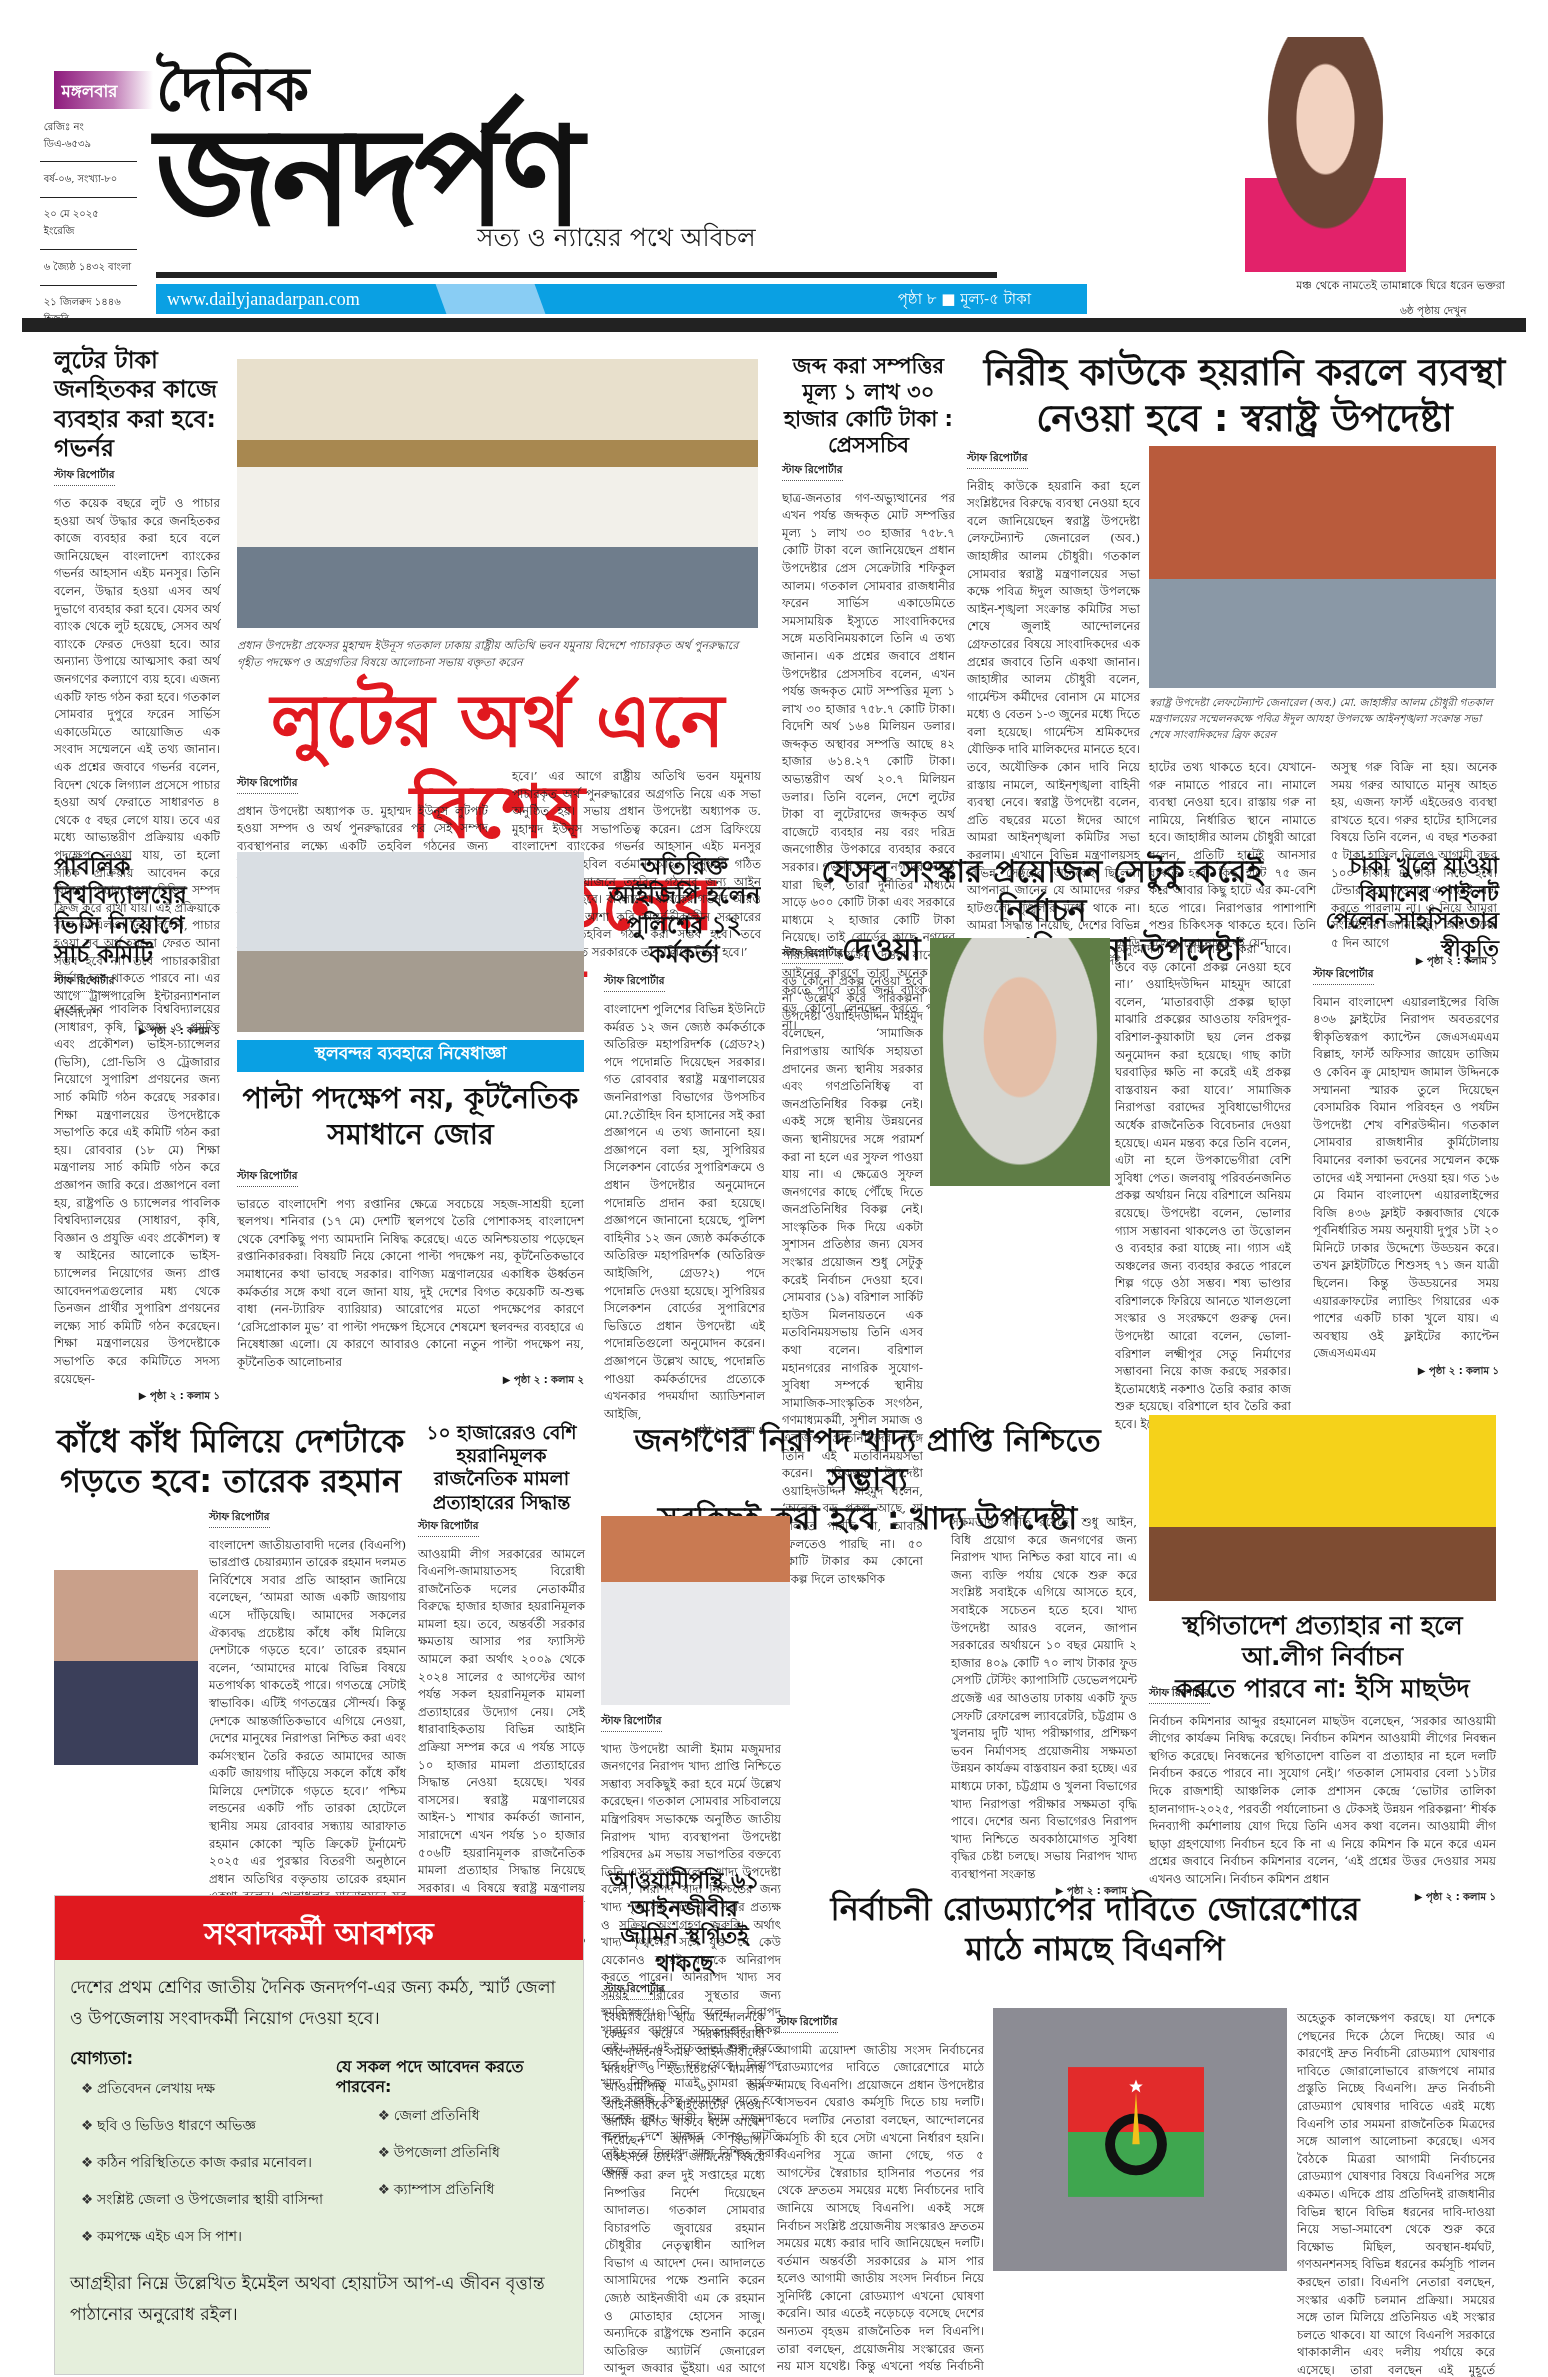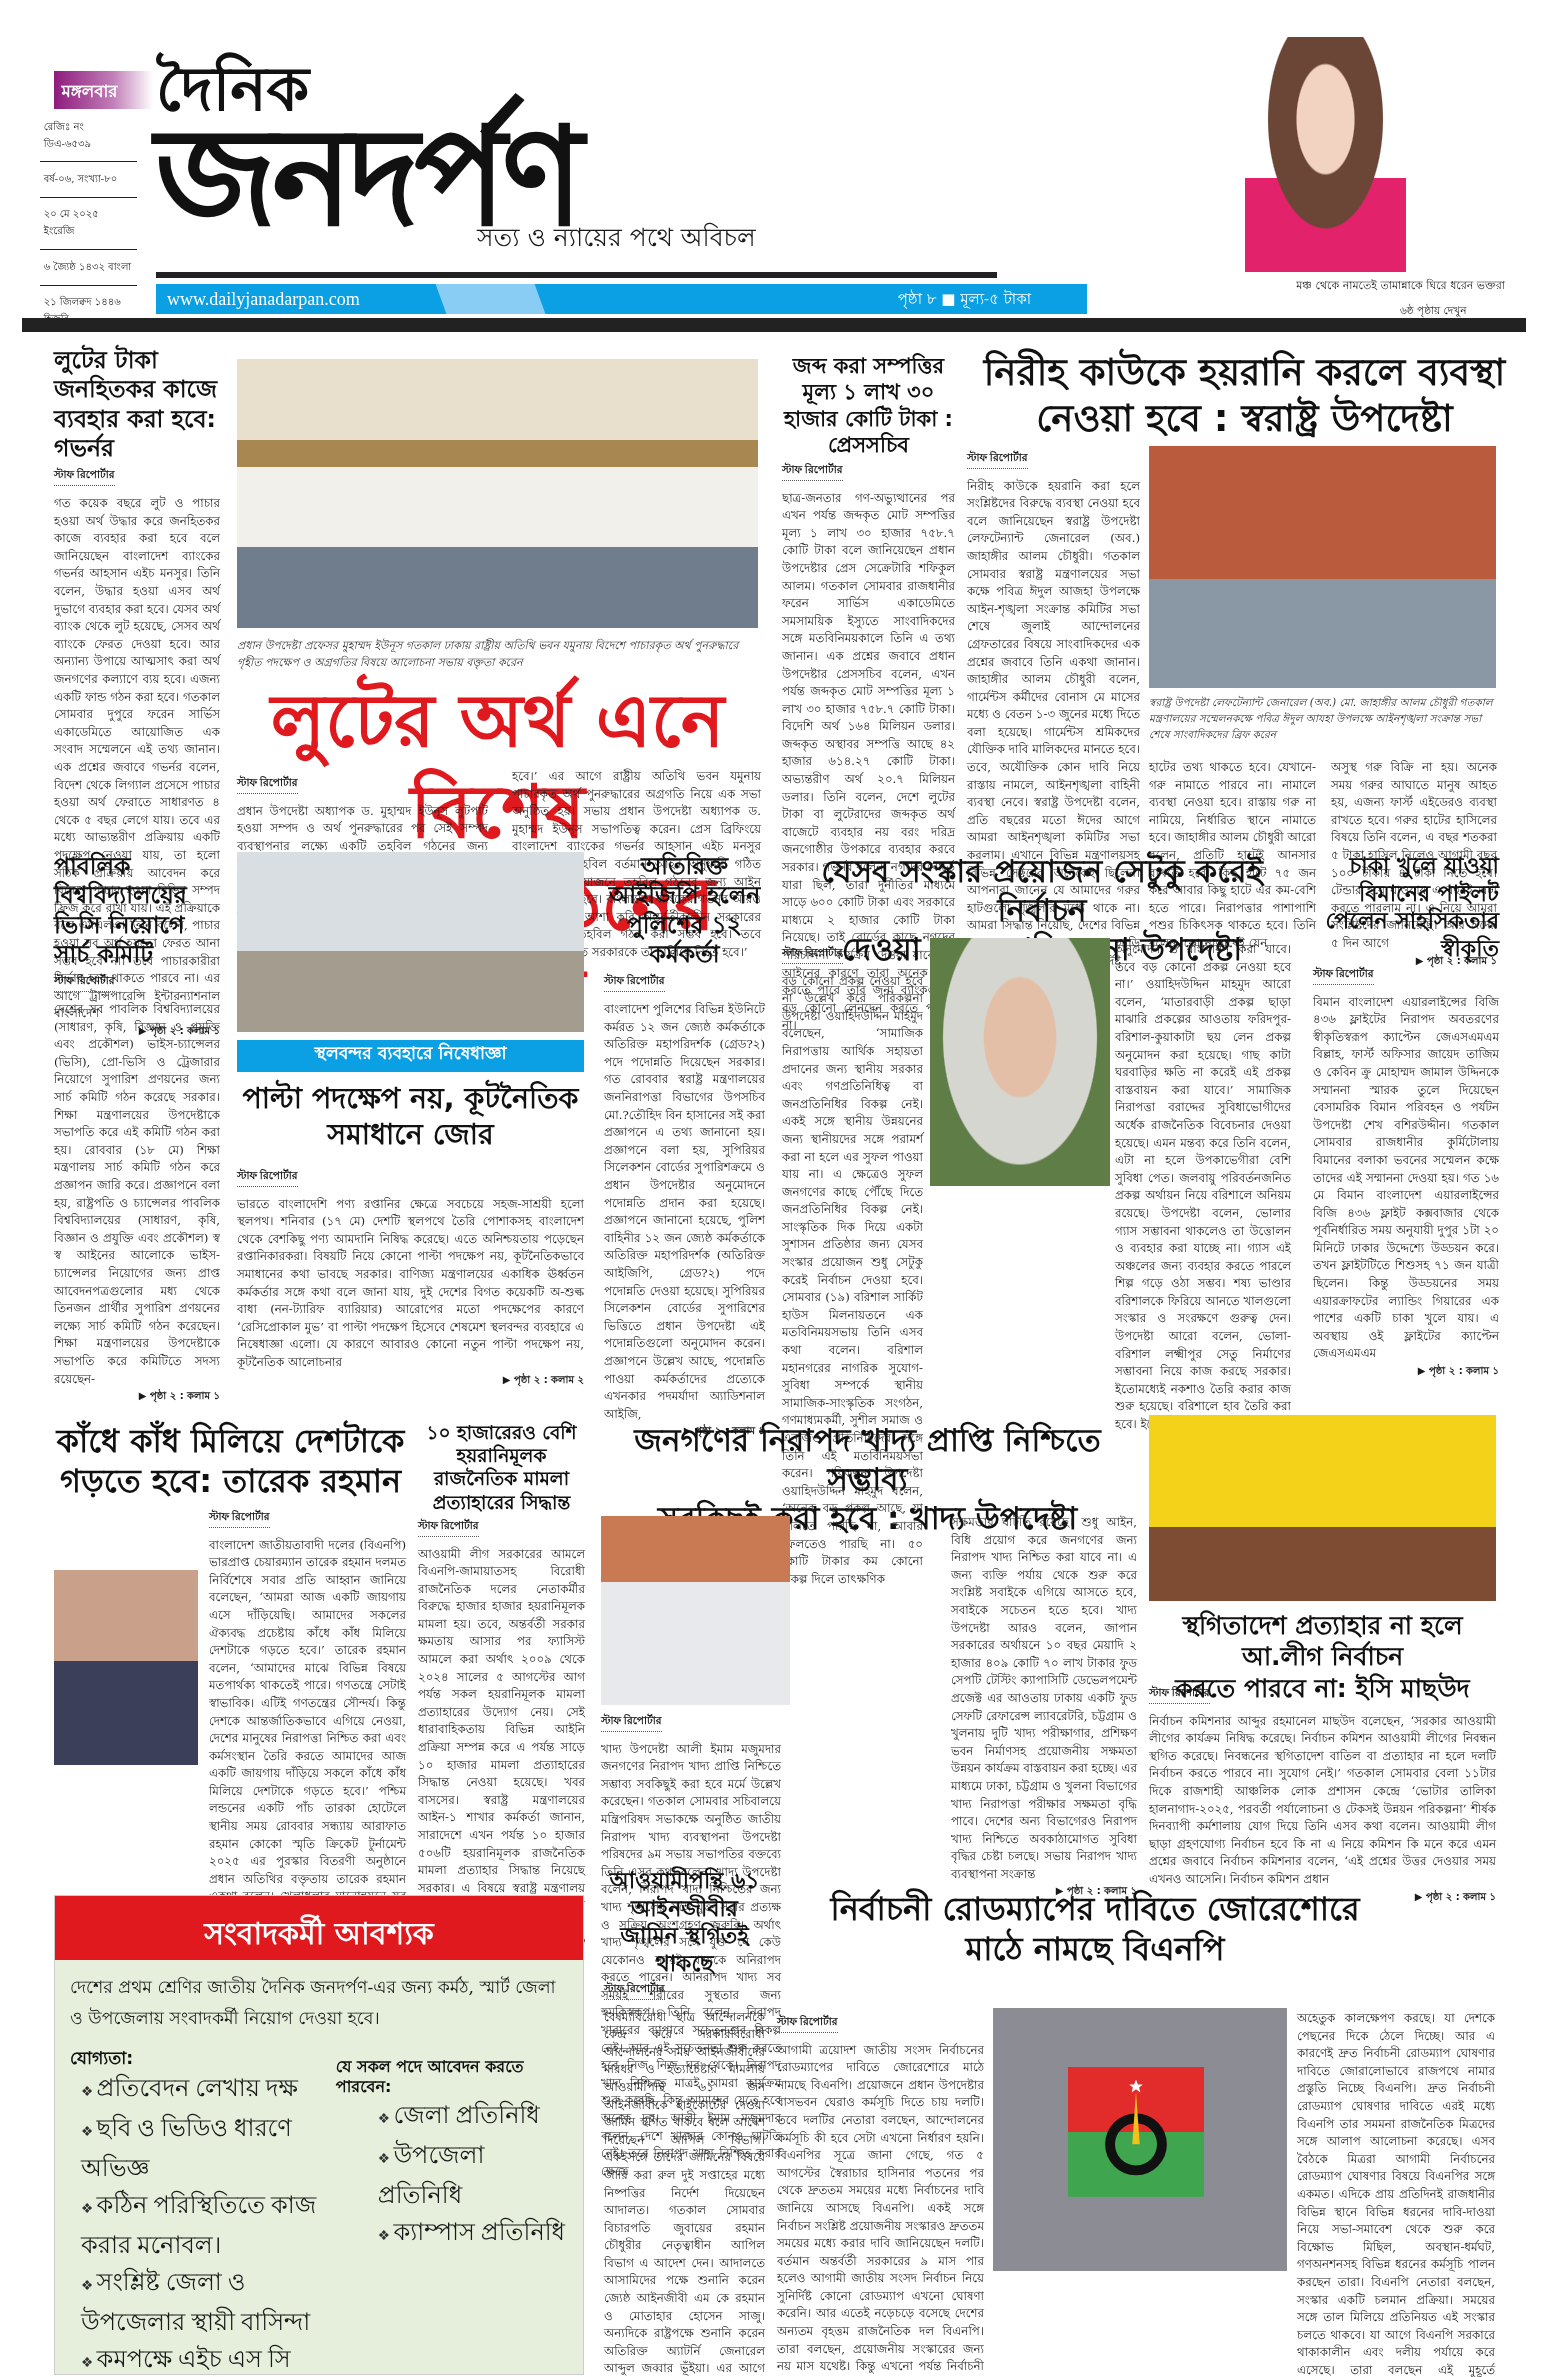--- a/index.html
+++ b/index.html
@@ -21,21 +21,21 @@
 .webbar .slant{position:absolute;left:285px;top:0;width:99px;height:30px;background:#89cdf4;transform:skewX(20deg)}
 .topline{left:156px;top:272px;width:841px;height:6.2px;background:#222}
 .mainrule{left:22px;top:318px;width:1504px;height:13.6px;background:#222}
 .promo{left:1245px;top:37px;width:161px;height:235px;background:radial-gradient(ellipse at 50% 35%,#f2d2c0 0 25%,#6b4636 26% 50%,transparent 51%),linear-gradient(#fff 60%,#e2226a 60%)}
 .promo-cap{left:1220px;top:277px;font-size:11px;font-family:"DejaVu Serif",serif;width:285px;text-align:right}
 .promo-more{left:1400px;top:303px;font-size:10.5px;font-family:"DejaVu Serif",serif}
 .redhd{color:#e0191f;font-size:73px;text-align:center;font-weight:bold;line-height:1.25}
 .ad{left:54px;top:1895px;width:530px;height:644px;background:#e5efdc;border:1.2px solid #ccc}
 .ad-head{height:64px;background:#e0191f;color:#fff;font-size:30px;font-weight:bold;text-align:center;padding-top:13.6px}
 .ad ul{list-style:none}
-.ad li{font-family:Liberation Serif, serif;font-size:24px;line-height:37px}
+.ad li{font-family:Liberation Sans, sans-serif;font-size:14px;line-height:37px}
 .ad li::before{content:"\2756  ";color:#333;font-size:13.6px}
 .bnpflag{position:absolute;left:75px;top:59px;width:136px;height:130px}
 </style>
 </head>
 <body>
 
 <div class="abs dayband">মঙ্গলবার</div>
 <div class="abs" style="left:30px;top:110px">
   <div class="metaline">রেজিঃ নং ডিএ-৬৫৩৯</div>
   <div class="metaline">বর্ষ-০৬, সংখ্যা-৮০</div>

